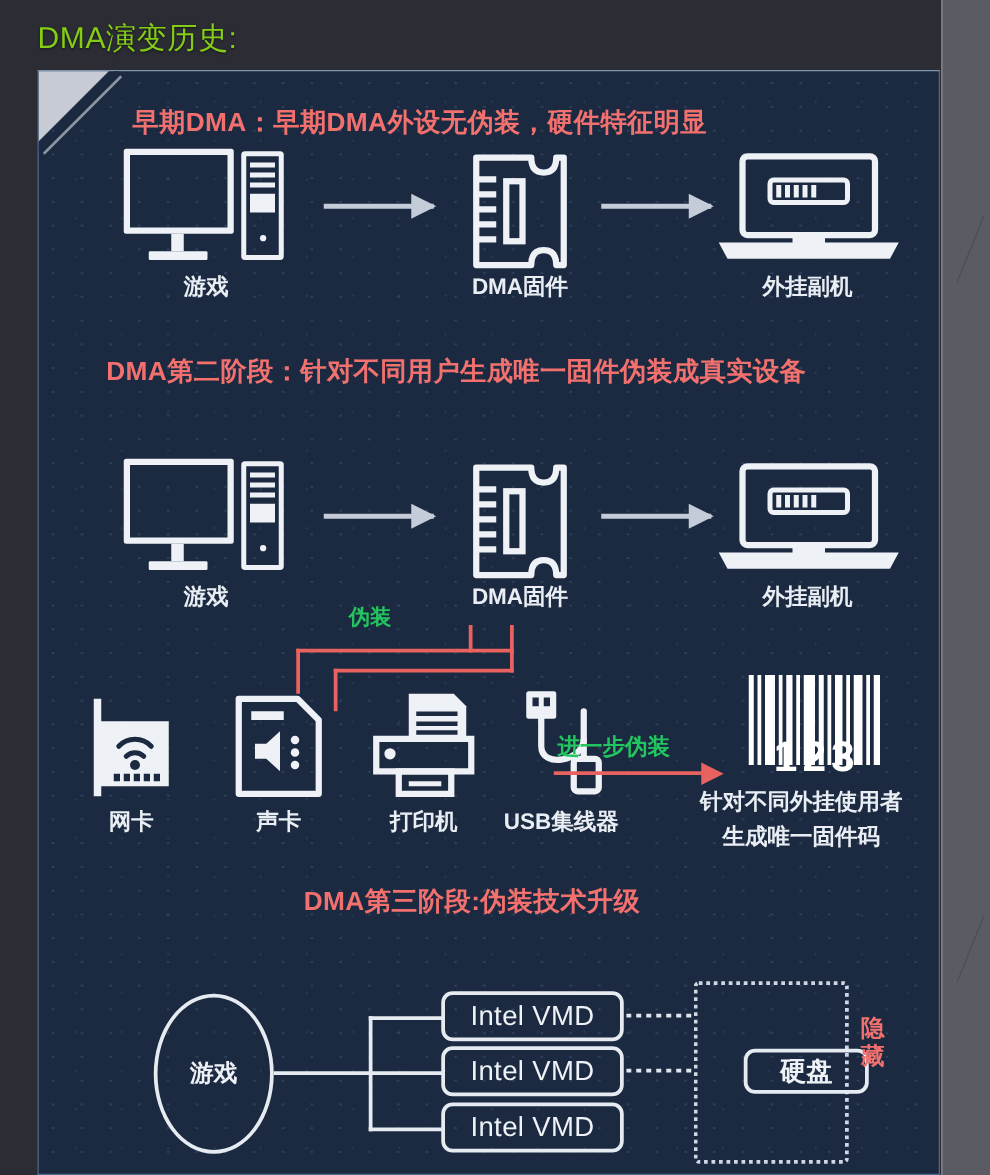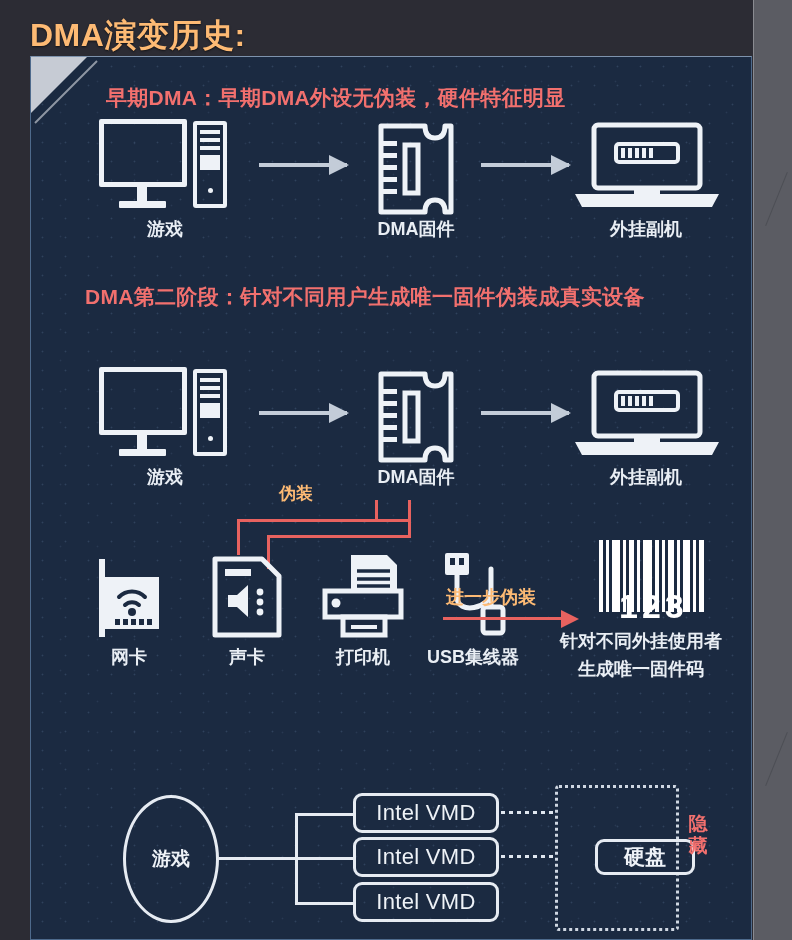--- a/index.html
+++ b/index.html
@@ -23,21 +23,21 @@
   .right-gutter .tick{
     position:absolute; width:1px; height:58px; background:#4a4b52;
     transform:rotate(22deg); opacity:.85;
   }
   .right-gutter .t1{ left:22px; top:170px; }
   .right-gutter .t2{ left:22px; top:730px; }
 
   
   .page-title{
     position:absolute; left:30px; top:14px;
-    font-size:32px; font-weight:bold; color:#fdba74;
+    font-size:24px; font-weight:normal; color:#84cc16;
     letter-spacing:.5px; white-space:nowrap;
     text-shadow:0 1px 2px rgba(0,0,0,.6);
   }
 
   
   .panel{
     position:absolute; left:30px; top:56px; width:722px; height:884px;
     background:#1b2a41;
     border:1px solid #4e6a8c;
     border-top-color:#7e93ad;
@@ -101,35 +101,35 @@
   }
 
   
   .chip{ position:absolute; width:90px; height:100px; }
   .chip svg{ display:block; }
 
   
   .laptop{ position:absolute; width:150px; height:92px; }
 
   
-  .devrow{ position:absolute;margin-left:24px; }
+  .devrow{ position:absolute; }
   .dev-ico{ position:absolute; }
 
   
   .barcode{ position:absolute; display:flex; align-items:flex-end; gap:3px; height:72px; }
   .barcode i{ display:block; background:#ffffff; height:100%; }
 
   .bc-num{
     position:absolute; font-size:34px; font-weight:bold; color:#ffffff;
     letter-spacing:4px; white-space:nowrap;
   }
 
   
   .redline{ position:absolute; background:#e8625f; }
-  .red-lbl{ position:absolute; color:#fdba74; font-weight:bold; font-size:17px; white-space:nowrap; }
+  .red-lbl{ position:absolute; color:#22c55e; font-weight:bold; font-size:17px; white-space:nowrap; }
 
   
   .adv-arrow-shaft{ position:absolute; height:3px; background:#e8625f; }
   .adv-arrow-head{
     position:absolute; width:0; height:0;
     border-top:9px solid transparent; border-bottom:9px solid transparent;
     border-left:18px solid #e8625f;
   }
 
   
@@ -403,20 +403,21 @@
         <i style="width:6px"></i>
           <i style="width:3px"></i>
           <i style="width:7px"></i>
         <i style="width:3px"></i>
           <i style="width:5px"></i>
       </div>
       <div class="bc-num" style="left:588px; top:530px;">123</div>
       <div class="lbl" style="left:470px; top:572px; width:280px;">针对不同外挂使用者</div>
       <div class="lbl" style="left:470px; top:600px; width:280px;">生成唯一固件码</div>
 
+      <div class="sec-head" style="left:212px; top:650px; font-size:21px;">DMA第三阶段:伪装技术升级</div>
 
       <div style="position:absolute; left:0; top:726px; width:722px; height:158px;">
 
         <div class="oval" style="left:92px; top:12px; width:96px; height:128px;">
           <span>游戏</span>
         </div>
 
         <div class="solidline" style="left:188px; top:74px; width:78px; height:3px;"></div>
 
         <div class="solidline" style="left:264px; top:30px; width:3px; height:92px;"></div>

